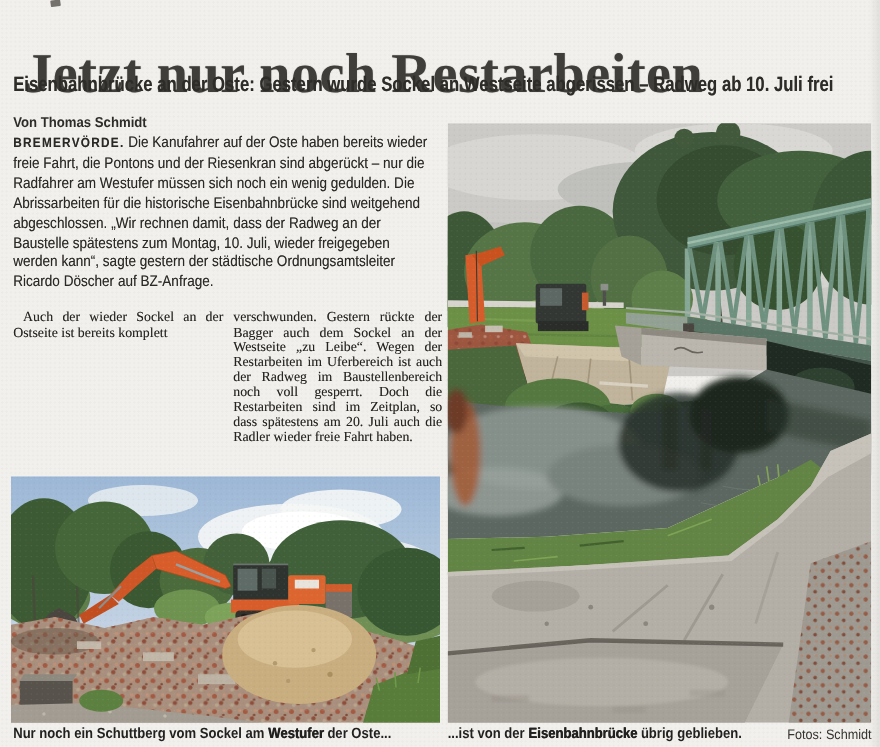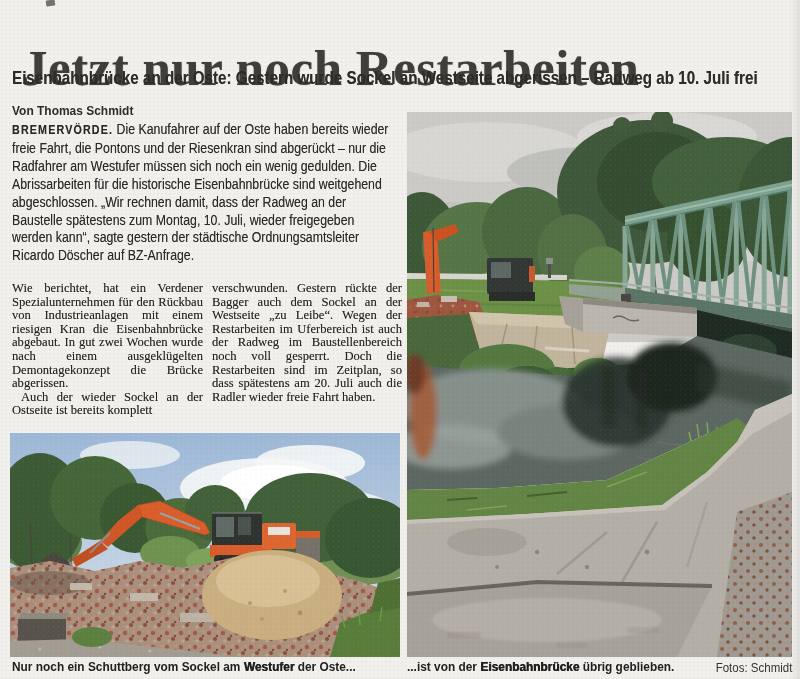--- a/index.html
+++ b/index.html
@@ -85,21 +85,20 @@
 
   <h1 class="headline">Jetzt nur noch Restarbeiten</h1>
 
   <div class="subheadline">Eisenbahnbrücke an der Oste: Gestern wurde Sockel an Westseite abgerissen – Radweg ab 10. Juli frei</div>
 
   <div class="byline">Von Thomas Schmidt</div>
 
   <div class="lead"><span class="dateline">BREMERVÖRDE.</span><span> Die Kanufahrer auf der Oste haben bereits wieder freie Fahrt, die Pontons und der Riesenkran sind abgerückt – nur die Radfahrer am Westufer müssen sich noch ein wenig gedulden. Die Ab­rissarbeiten für die historische Eisenbahnbrücke sind weitgehend ab­geschlossen. „Wir rechnen damit, dass der Radweg an der Baustelle spätestens zum Montag, 10. Juli, wieder freigegeben werden kann“, sagte gestern der städtische Ordnungsamtsleiter Ricardo Döscher auf BZ-Anfrage.</span></div>
 
   <div class="col col-left">
-    <p>Wie berichtet, hat ein Verdener Spezialunternehmen für den Rückbau von Industrieanlagen mit einem riesigen Kran die Ei­senbahnbrücke abgebaut. In gut zwei Wochen wurde nach einem ausgeklügelten Demontagekon­zept die Brücke abgerissen.</p>
     <p class="indented">Auch der wieder Sockel an der Ostseite ist bereits komplett</p>
   </div>
 
   <div class="col col-right">
     <p>verschwunden. Gestern rückte der Bagger auch dem Sockel an der Westseite „zu Leibe“. Wegen der Restarbeiten im Uferbereich ist auch der Radweg im Baustel­lenbereich noch voll gesperrt. Doch die Restarbeiten sind im Zeitplan, so dass spätestens am 20. Juli auch die Radler wieder freie Fahrt haben.</p>
   </div>
 
   <svg class="photo photo-left" width="390" height="224" viewBox="0 0 390 224" role="img">
     <defs>
       <linearGradient id="skyL" x1="0" y1="0" x2="0" y2="1">

